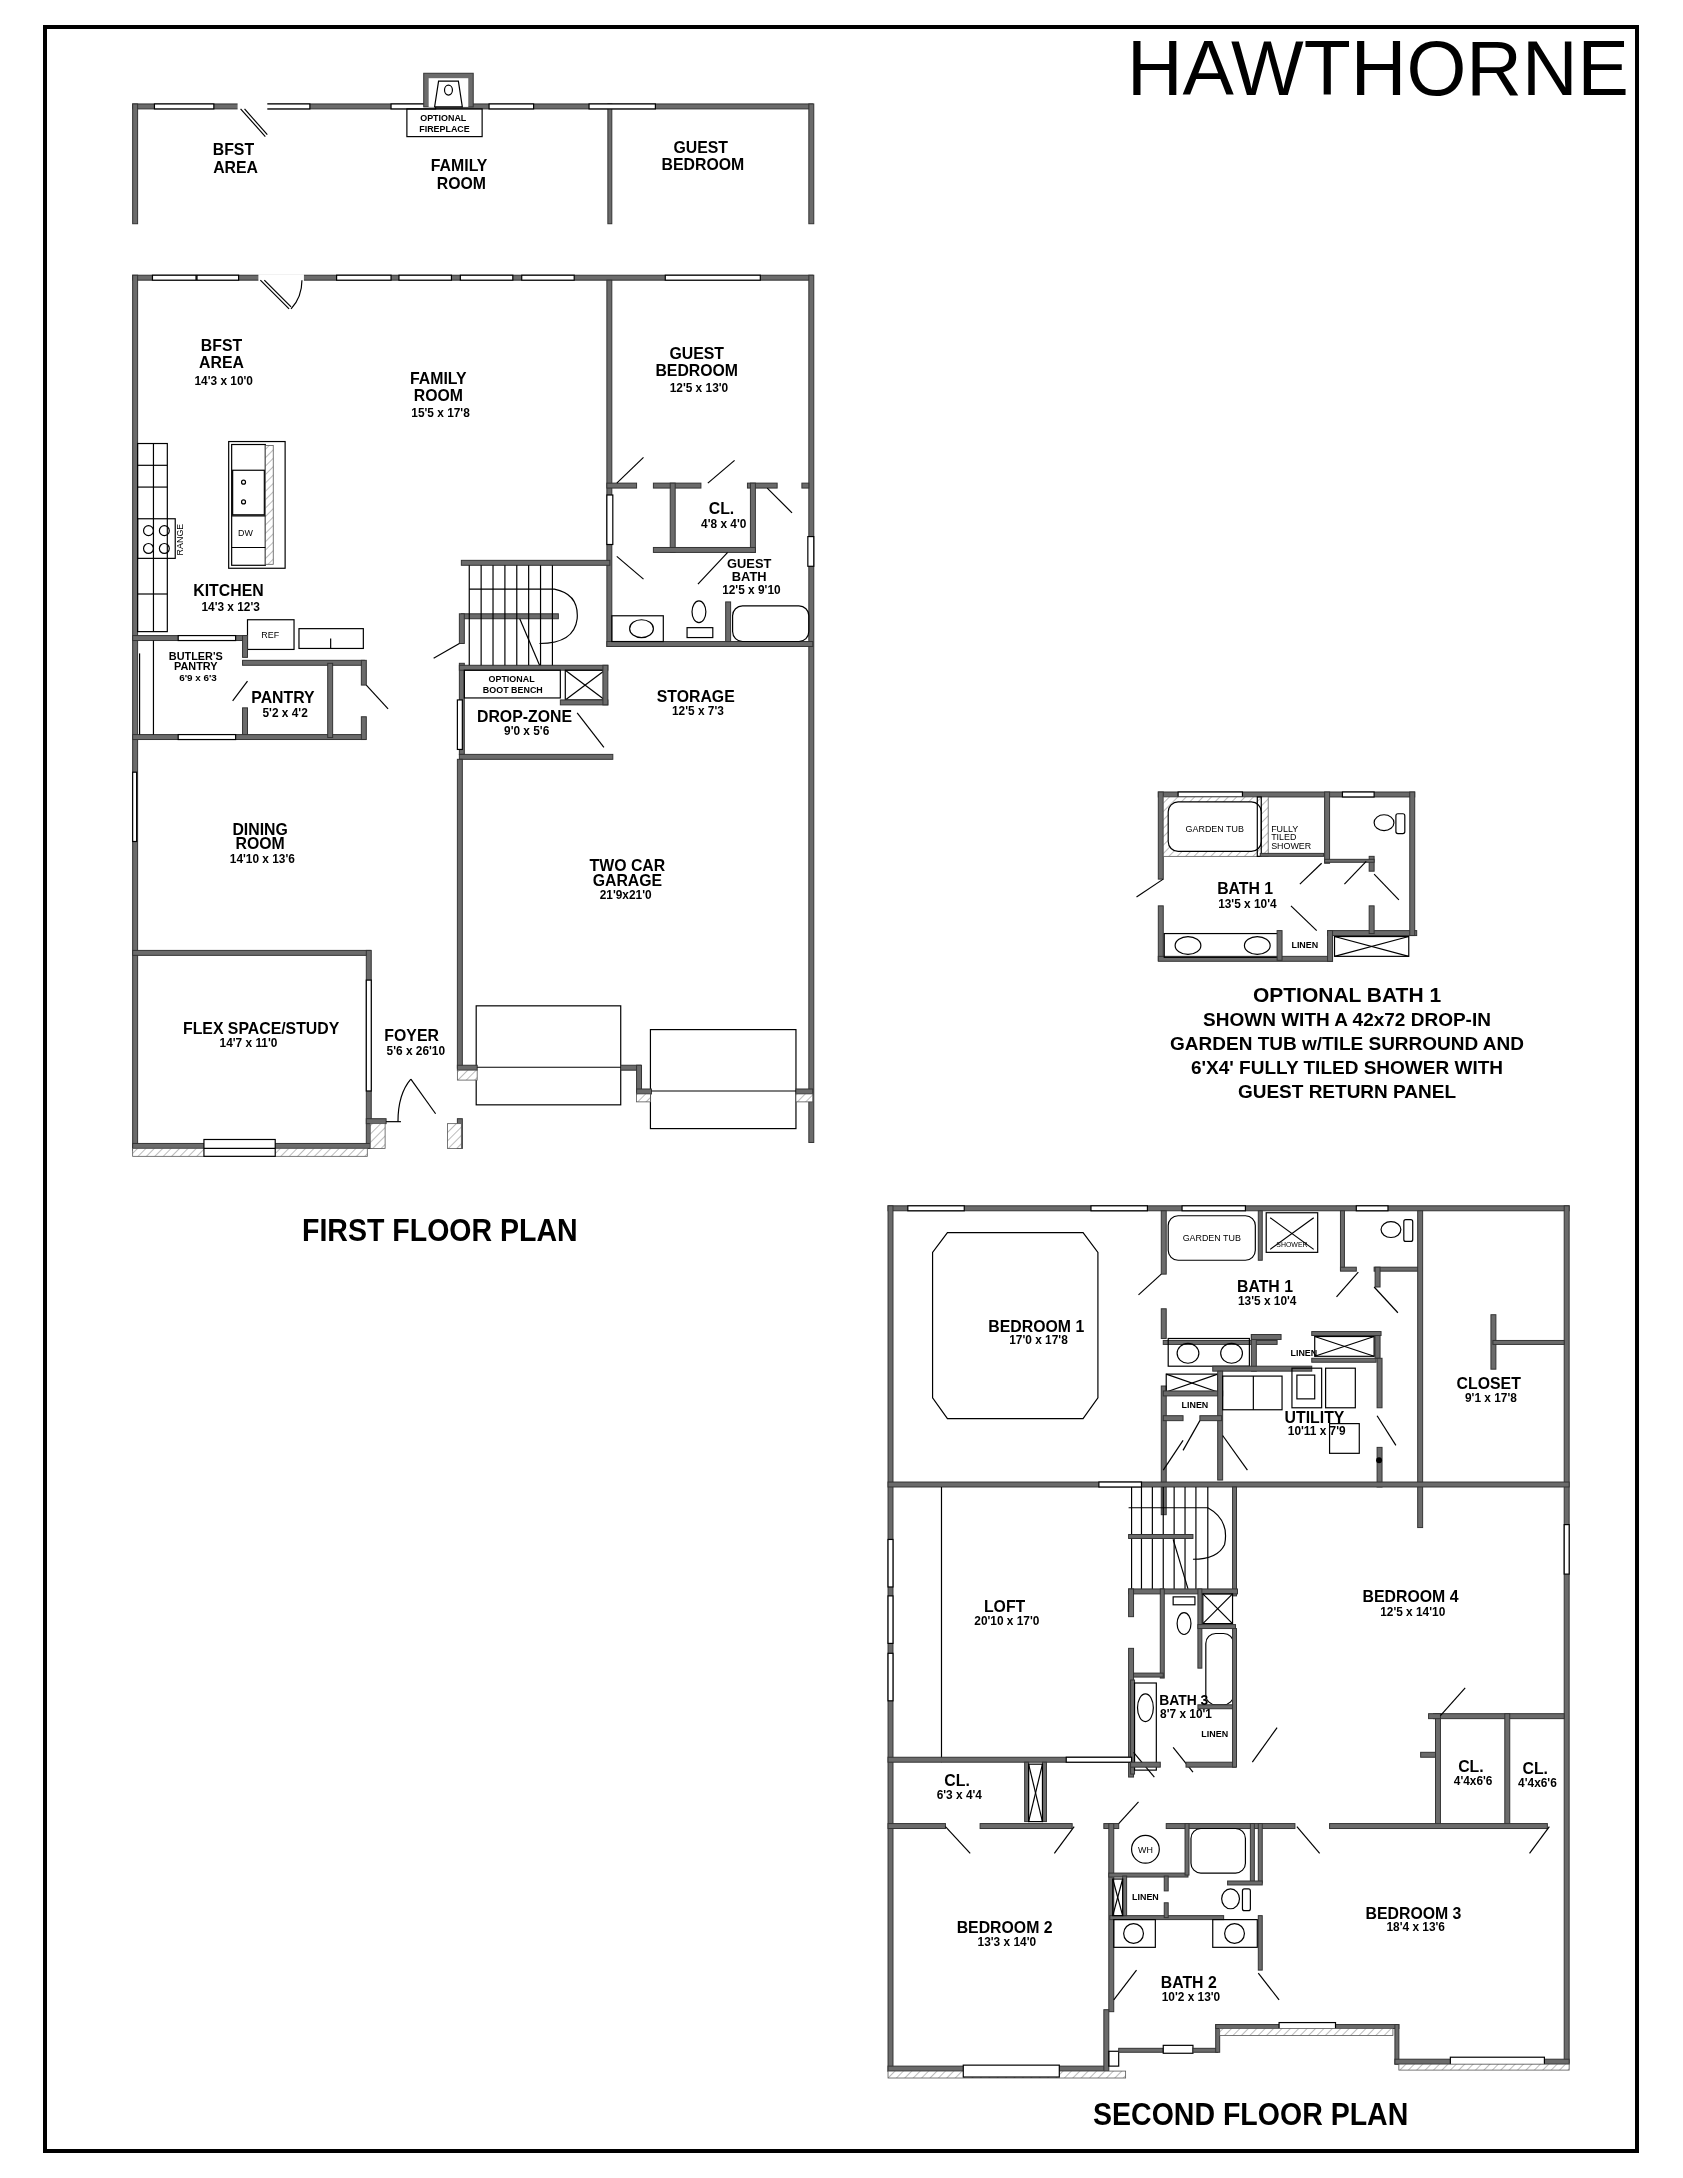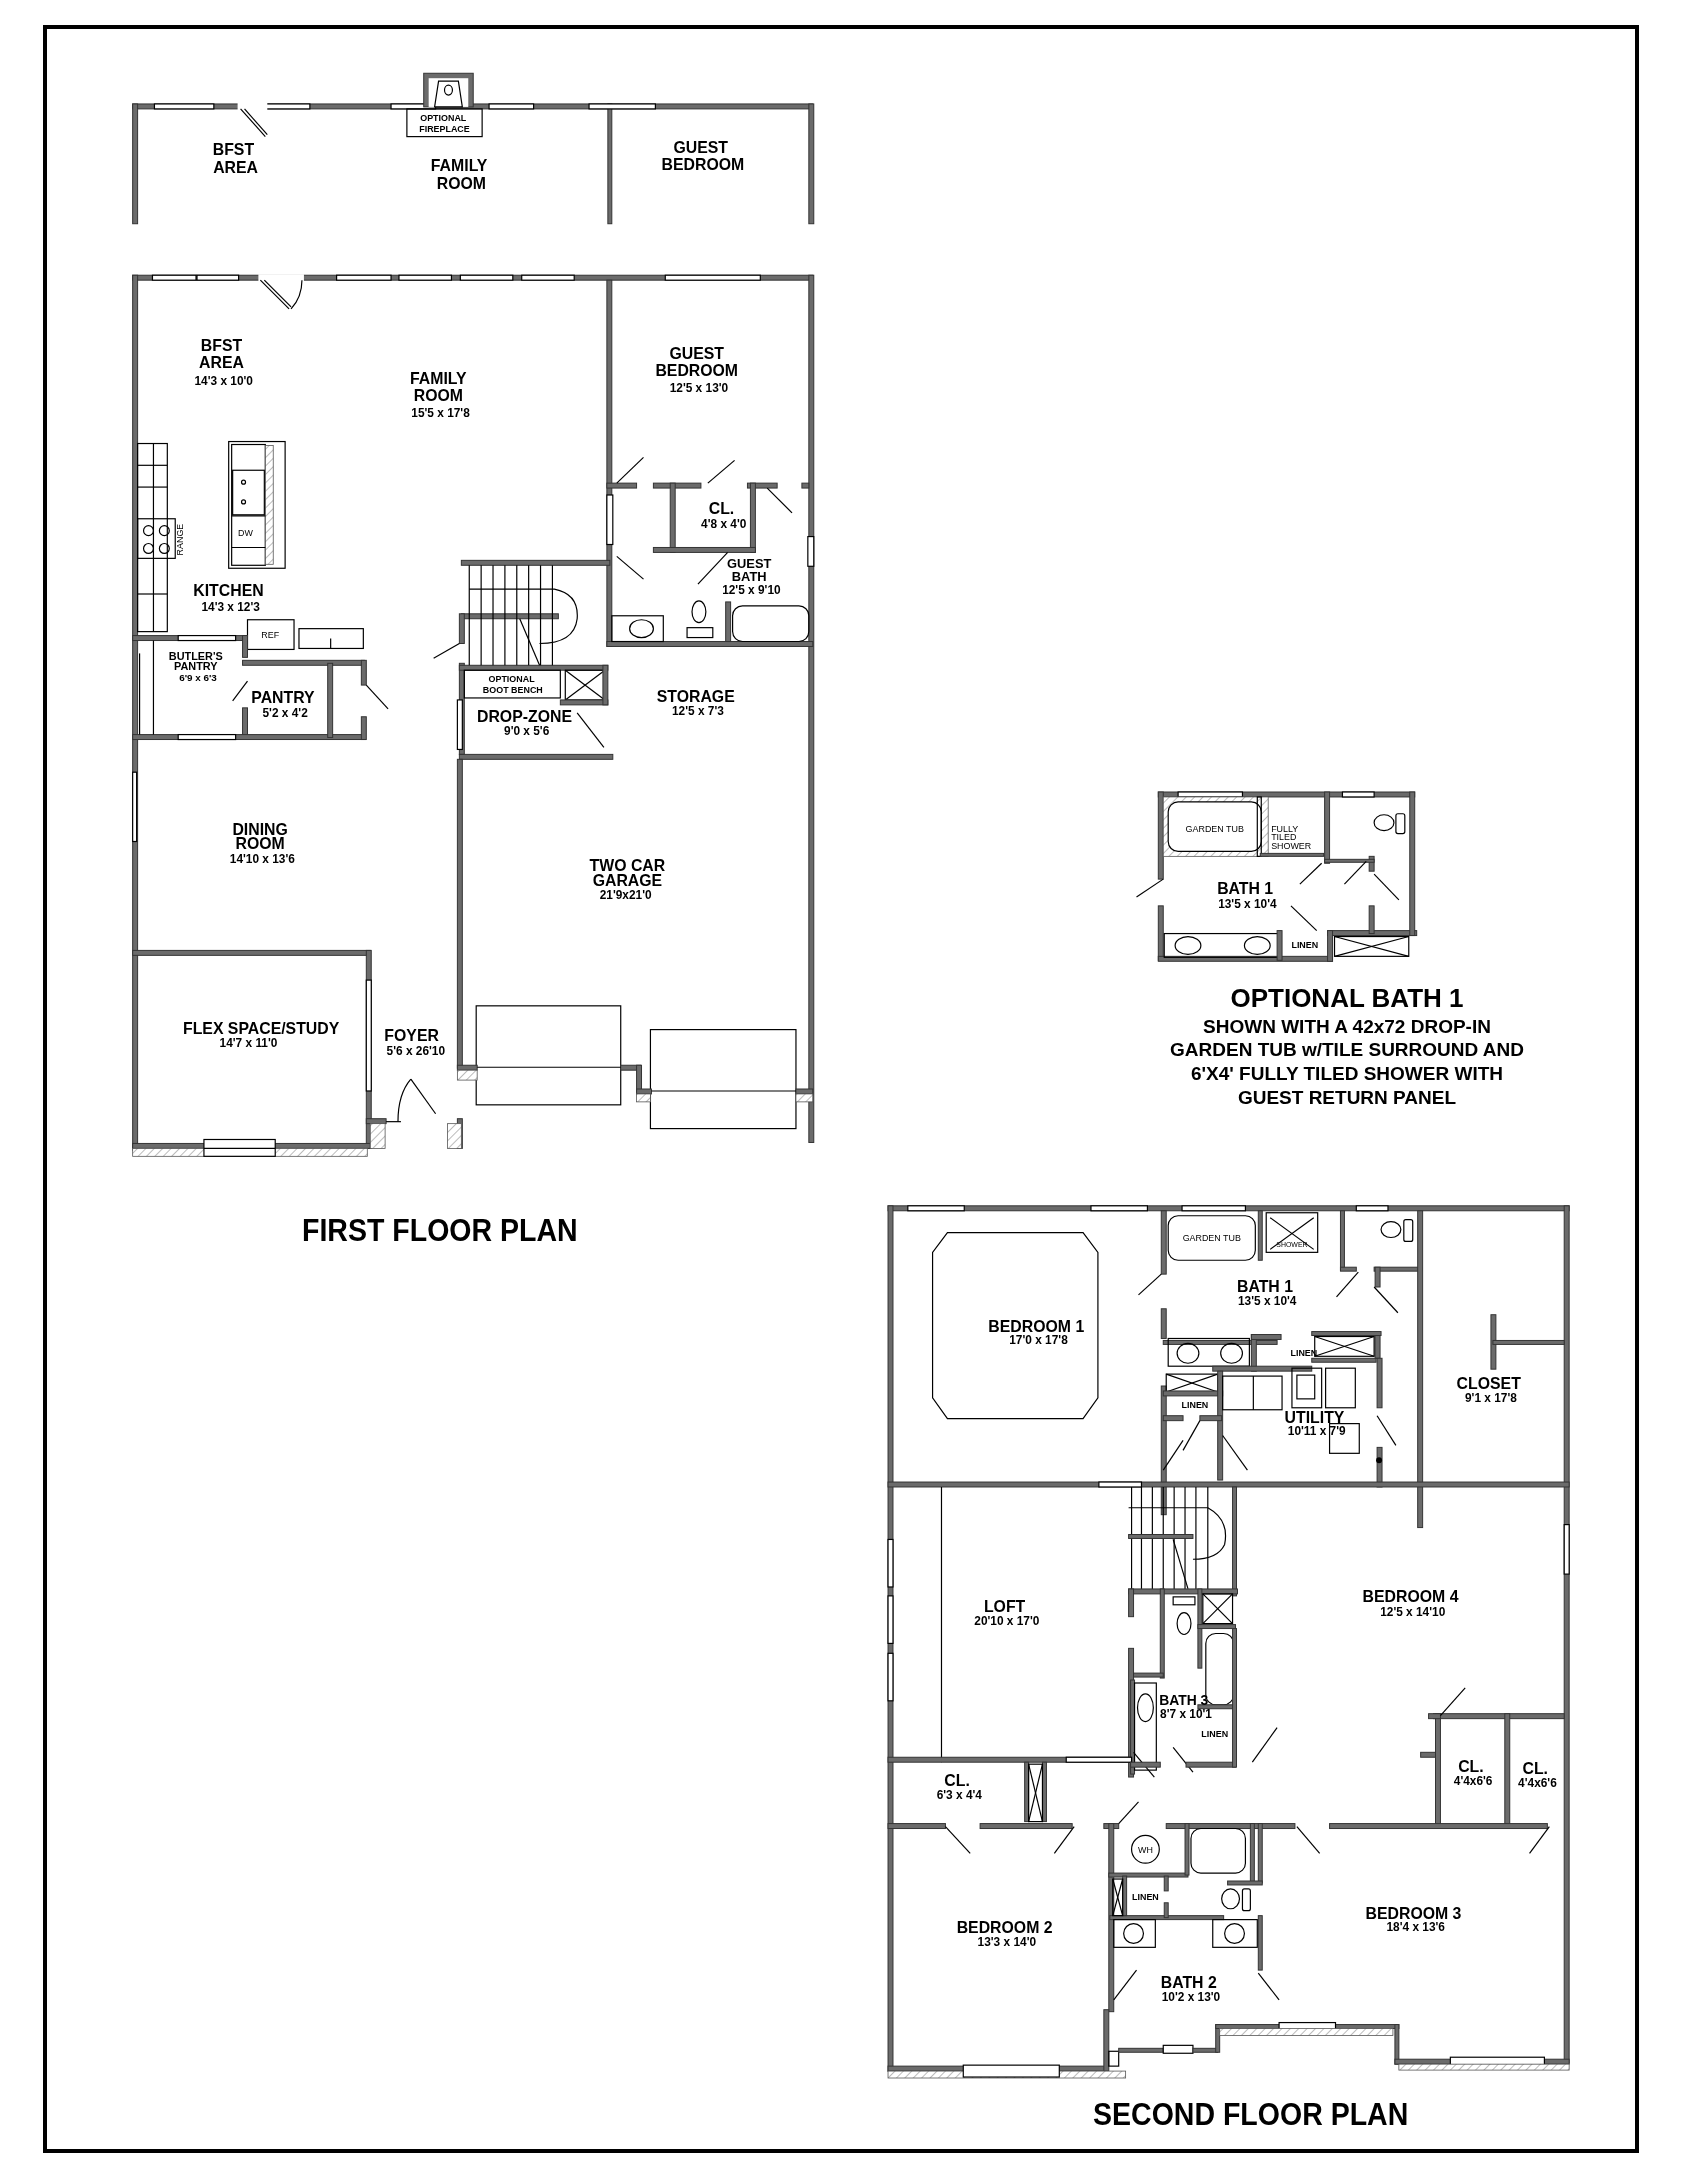--- a/index.html
+++ b/index.html
@@ -5,38 +5,39 @@
   html, body { margin: 0; padding: 0; background: #ffffff; }
   body { width: 1683px; height: 2178px; position: relative; overflow: hidden;
          font-family: "Liberation Sans", "DejaVu Sans", sans-serif; color: #000; }
   #sheet { position: absolute; left: 0; top: 0; width: 1683px; height: 2178px; }
   .border-frame { position: absolute; left: 43px; top: 25px; width: 1588px; height: 2120px;
                   border: 4px solid #000; box-sizing: content-box; }
   .title { position: absolute; left: 1127px; top: 30px; font-size: 77px; letter-spacing: 0px;
            font-weight: normal; line-height: 1; }
   .plan-caption { position: absolute; font-size: 31px; font-weight: bold; line-height: 1; transform: scaleX(0.92); transform-origin: left top; }
   .opt-caption { position: absolute; left: 1139px; width: 416px; text-align: center; font-weight: bold; line-height: 1.25; }
-  .opt-caption .h { font-size: 26px; }
+  .opt-caption .h { font-size: 21px; }
   .opt-caption .s { font-size: 19px; }
   svg { position: absolute; left: 0; top: 0; }
   .wall { fill: #6b6b6b; stroke: #333; stroke-width: 1; }
   .thin { fill: none; stroke: #000; stroke-width: 1.2; }
   .win { fill: #fff; stroke: #000; stroke-width: 1.2; }
   .hatch { fill: url(#hatch); stroke: #555; stroke-width: 0.8; }
   .rl { font-weight: bold; text-anchor: middle; fill: #000; }
   .rn { font-size: 16px; }
   .rd { font-size: 12px; }
   .small { font-size: 9px; font-weight: bold; text-anchor: middle; }
   .tiny { font-size: 9px; text-anchor: middle; font-weight: normal; }
 </style>
 </head>
 <body>
 
 <div id="sheet">
   <div class="border-frame"></div>
+  <div class="title">HAWTHORNE</div>
 
   <svg width="1683" height="2178" viewBox="0 0 1700 2200">
     <defs>
       <pattern id="hatch" width="6" height="6" patternUnits="userSpaceOnUse" patternTransform="rotate(45)">
         <rect width="6" height="6" fill="#fff"></rect>
         <line x1="0" y1="0" x2="0" y2="6" stroke="#777" stroke-width="1"></line>
       </pattern>
     </defs>
 
     <g>

